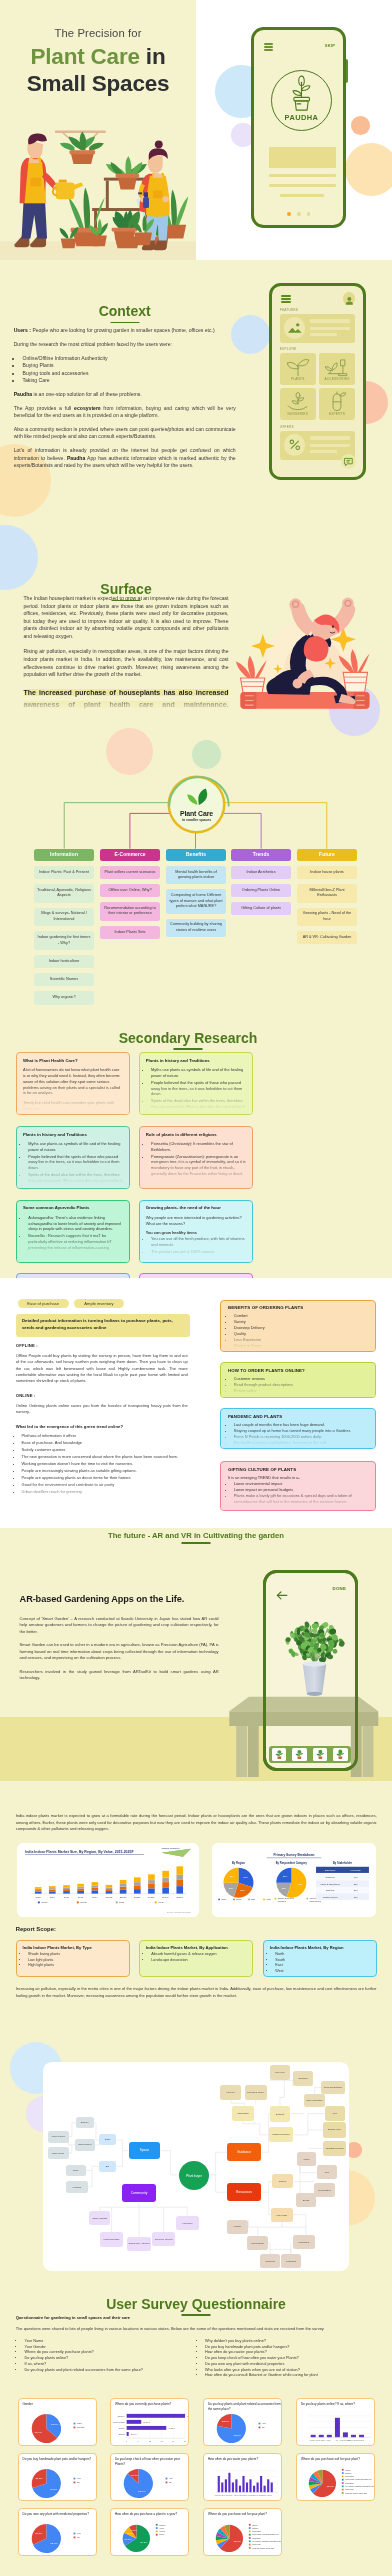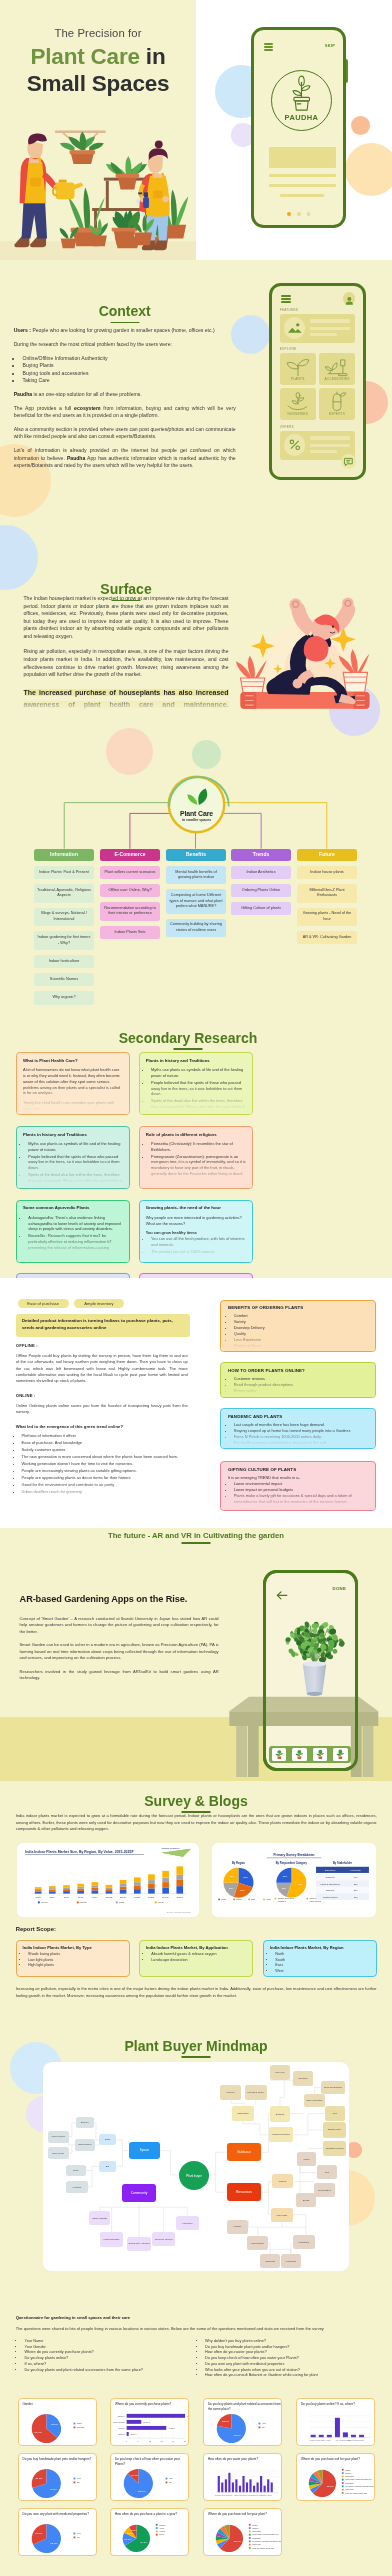--- a/index.html
+++ b/index.html
@@ -707,21 +707,21 @@
         </ul>
       <div class="fadeo" style="background:linear-gradient(to bottom, rgba(0,0,0,0), #FBD6DA 85%);"></div>
       </div>
       <div class="fadeo" style="left:15.7px;bottom:17.6px;width:174px;height:27.4px;background:linear-gradient(to bottom, rgba(255,255,255,0), #FFFFFF 80%);"></div>
     </section>
 
   <section class="ar">
     <div class="ar-band"></div>
     <div class="sec-h"><span>The future - AR and VR in Cultivating the garden</span><span class="u"></span></div>
     <div class="ar-body" id="arBody">
-        <h3>AR-based Gardening Apps on the Rise.</h3>
+        <h3>AR-based Gardening Apps on the Life.</h3>
         <p>Concept of 'Smart Garden' – A research conducted at Ibaraki University in Japan has stated how AR could help amateur gardeners and farmers to change the picture of gardening and crop cultivation respectively, for the better.</p>
         <p>Smart Garden can be used to usher in a modern era in agriculture, known as Precision Agriculture (PA). PA is farming based on real time information about crops being collected through the use of information technology and sensors, and improvising on the cultivation process.</p>
         <p>Researchers involved in the study gained leverage from ARToolKit to build smart gardens using AR technology.</p>
       </div>
     <div id="arScene">
         <svg width="392" height="253" viewBox="0 0 400 258" style="position:absolute;left:0;top:0;z-index:7;pointer-events:none;">
       <path d="M234 187 h152 v15 h-152z" fill="#B5B788"></path>
       <path d="M234 187 l20 -15 h112 l20 15z" fill="#C2C397"></path>
       <rect x="253" y="202" width="11" height="52" fill="#B5B788"></rect>
       <rect x="358" y="202" width="11" height="52" fill="#B5B788"></rect>
@@ -925,21 +925,20 @@
                 <path d="M7.5 7 q-2.6 -2 -4.6 -1 q1 2.6 4.6 2z" fill="#3E7F34"></path>
                 <path d="M5 9 h5 l-.6 3 h-3.8z" fill="#C4683A"></path>
               </g>
             </svg>
      </div>
    </div>
       </div>
   </section>
 
   <section class="sv" id="svSec">
-      <div class="sec-h"><span>Survey &amp; Blogs</span><span class="u"></span></div>
       <div class="sv-intro">India indoor plants market is expected to grow at a formidable rate during the forecast period. Indoor plants or houseplants are the ones that are grown indoors in places such as offices, residences, among others. Earlier, these plants were only used for decorative purposes but now they are used to improve the indoor air quality also. These plants remediate the indoor air by absorbing volatile organic compounds &amp; other pollutants and releasing oxygen.</div>
       <div class="sv-card" style="left:16.7px;width:182px;">
     <svg width="182" height="74" viewBox="0 0 186 76">
       <text x="8" y="10" font-size="3.6" font-weight="bold" fill="#23356B">India Indoor Plants Market Size, By Region, By Value, 2015-2025F</text>
       <line x1="8" y1="11.8" x2="130" y2="11.8" stroke="#23356B" stroke-width=".4"></line>
       <g>
         <path d="M148 10 l30 -4 l-8 8 z" fill="#7AB648"></path>
         <path d="M148 10 l22 4 l8 -8 z" fill="#9FC96A"></path>
         <text x="148" y="6" font-size="2.3" fill="#23356B">TechSci Research</text>
       </g>
@@ -1108,21 +1107,20 @@
         </ul>
       </div>
       <div class="sv-outro">Increasing air pollution, especially in the metro cities is one of the major factors driving the indoor plants market in India. Additionally, ease of purchase, low maintenance and cost effectiveness are further fueling growth in the market. Moreover, increasing awareness among the population would further steer growth in the market.</div>
     </section>
 
   <section class="mm2">
     <div class="hero-circ" style="left:9.8px;top:12.7px;width:52px;height:52px;background:#D3EAFB;"></div>
     <div class="hero-circ" style="left:25.5px;top:67px;width:36px;height:36px;background:#EBE3F7;"></div>
     <div class="hero-circ" style="left:346px;top:113px;width:15.7px;height:15.7px;background:#FBB896;"></div>
     <div class="hero-circ" style="left:319px;top:141px;width:56px;height:56px;background:#FDE3B0;"></div>
-    <div class="sec-h"><span>Plant Buyer Mindmap</span><span class="u"></span></div>
     <div class="mm2-panel" id="mm2Sec">
         <svg width="306" height="209" style="position:absolute;left:0;top:0;" viewBox="0 0 312 213">
           <g stroke="#DDD" stroke-width=".5" fill="none">
     <path d="M26 76 H29.5 V62 H33.5"></path>
             <path d="M26 76 V84.5 H32.8"></path>
     <path d="M26 93 H29.5 V84.5"></path>
     <path d="M51.5 62 H54 V79.5 H57.4"></path>
             <path d="M53.1 84.5 H57.4"></path>
     <path d="M43.5 110.6 H50 V106.3 H57.4"></path>
             <path d="M46 127.2 H50 V110.6"></path>
@@ -1207,20 +1205,21 @@
         <div class="n" style="left:238px;top:192px;width:20px;height:14px;background:#E3D4C5;">Fertilizers</div>
         <div class="n nbig" style="left:86px;top:80px;width:31px;height:17px;background:#2196F3;">Space</div>
         <div class="n nbig" style="left:79px;top:122px;width:34px;height:18.4px;background:#8B21F3;">Community</div>
         <div class="n nbig" style="left:184px;top:81px;width:34px;height:18.3px;background:#F2600C;">Guidance</div>
         <div class="n nbig" style="left:184px;top:121px;width:34px;height:18.3px;background:#E8380D;">Resources</div>
         <div style="position:absolute;left:136px;top:99px;width:30px;height:29px;border-radius:50%;background:#17A155;display:flex;align-items:center;justify-content:center;color:#fff;font-size:3.1px;text-align:center;">Plant buyer</div>
       </div>
   </section>
 
   <section class="qn" id="qnSec">
+      <div class="sec-h"><span>User Survey Questionnaire</span><span class="u"></span></div>
       <div class="qn-sub">Questionnaire for gardening in small spaces and their care</div>
       <div class="qn-intro">The questions were shared to lots of people living in various locations in various states. Below are the some of the questions mentioned and stats we received from the survey</div>
       <div class="qn-cols">
     <ul>
           <li>Your Name</li>
           <li>Your Gender</li>
           <li>Where do you currently purchase plants?</li>
           <li>Do you buy plants online?</li>
           <li>If so, where?</li>
           <li>Do you buy plants and plant related accessories from the same place?</li>

